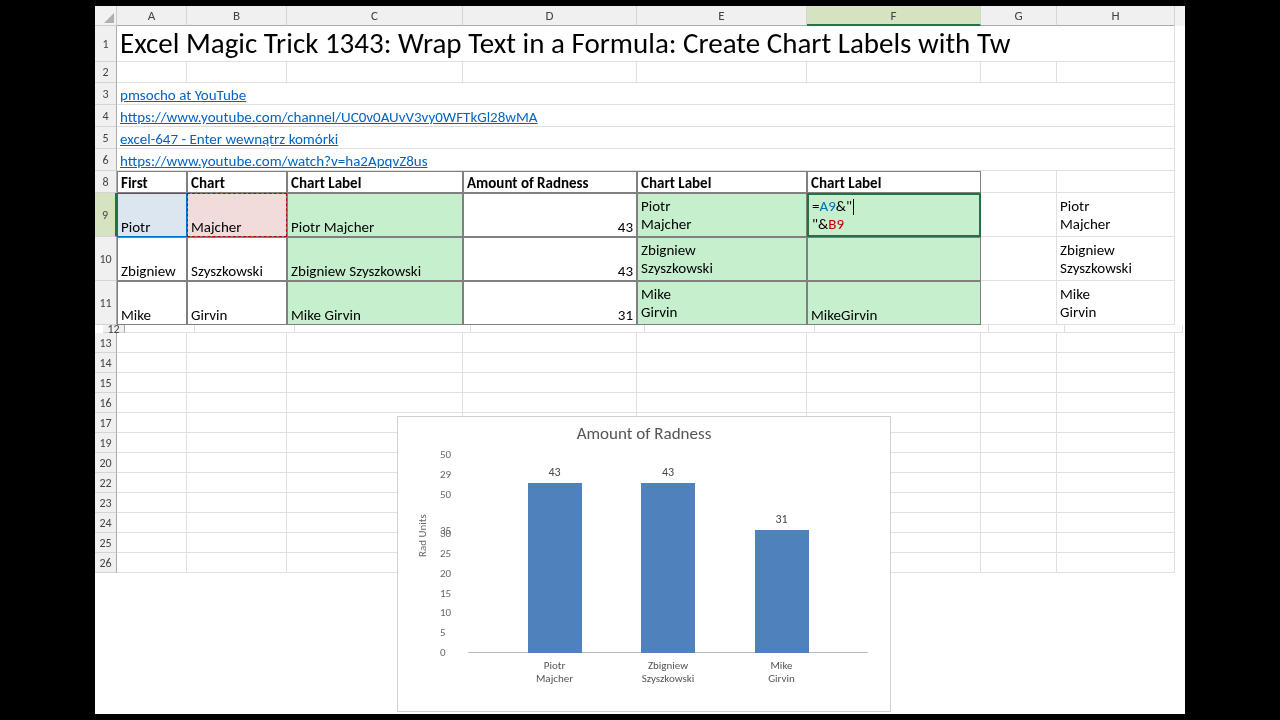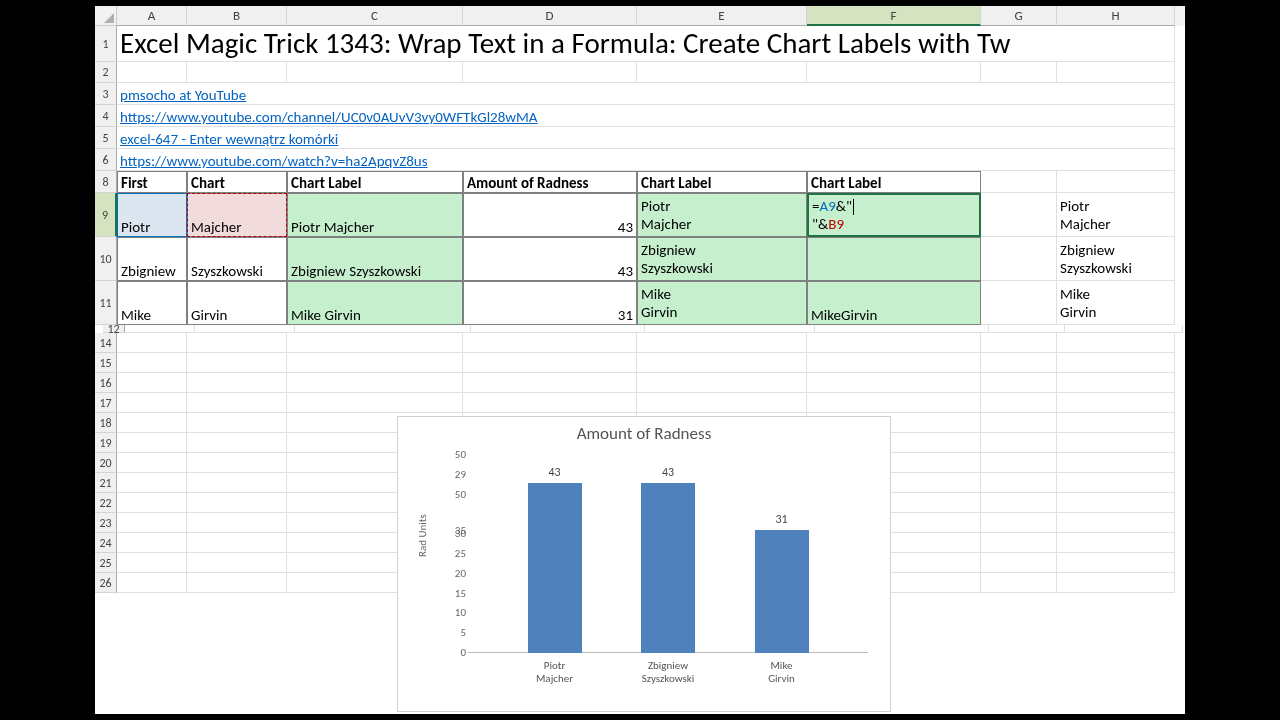--- a/index.html
+++ b/index.html
@@ -111,21 +111,21 @@
     background:#fff;
     border:1px solid #d0d0d0;
   }
   .chart-title { text-align:center; font-size:17px; color:#555; margin-top:6px; }
   .plot {
     position:absolute;
     left:70px; top:38px;
     width:400px; height:198px;
   }
   .yaxis-tick {
-    position:absolute; left:-28px; width:26px; text-align:right;
+    position:absolute; left:-28px; width:26px; 
     font-size:11px; color:#666;
   }
   .bar {
     position:absolute;
     bottom:0;
     width:54px;
     background:#4f81bd;
   }
   .bar-label {
     position:absolute;
@@ -282,20 +282,31 @@
         <div class="cell " style="width: 70px; height: 8px;"></div>
         <div class="cell " style="width: 100px; height: 8px;"></div>
         <div class="cell " style="width: 176px; height: 8px;"></div>
         <div class="cell " style="width: 174px; height: 8px;"></div>
         <div class="cell " style="width: 170px; height: 8px;"></div>
         <div class="cell " style="width: 174px; height: 8px;"></div>
         <div class="cell " style="width: 76px; height: 8px;"></div>
         <div class="cell " style="width: 118px; height: 8px;"></div>
       </div>
       <div class="row" style="height: 20px;">
+        <div class="rh" style="height: 20px;">13</div>
+        <div class="cell " style="width: 70px; height: 20px;"></div>
+        <div class="cell " style="width: 100px; height: 20px;"></div>
+        <div class="cell " style="width: 176px; height: 20px;"></div>
+        <div class="cell " style="width: 174px; height: 20px;"></div>
+        <div class="cell " style="width: 170px; height: 20px;"></div>
+        <div class="cell " style="width: 174px; height: 20px;"></div>
+        <div class="cell " style="width: 76px; height: 20px;"></div>
+        <div class="cell " style="width: 118px; height: 20px;"></div>
+      </div>
+      <div class="row" style="height: 20px;">
         <div class="rh" style="height: 20px;">14</div>
         <div class="cell " style="width: 70px; height: 20px;"></div>
         <div class="cell " style="width: 100px; height: 20px;"></div>
         <div class="cell " style="width: 176px; height: 20px;"></div>
         <div class="cell " style="width: 174px; height: 20px;"></div>
         <div class="cell " style="width: 170px; height: 20px;"></div>
         <div class="cell " style="width: 174px; height: 20px;"></div>
         <div class="cell " style="width: 76px; height: 20px;"></div>
         <div class="cell " style="width: 118px; height: 20px;"></div>
       </div>
@@ -326,54 +337,32 @@
         <div class="cell " style="width: 70px; height: 20px;"></div>
         <div class="cell " style="width: 100px; height: 20px;"></div>
         <div class="cell " style="width: 176px; height: 20px;"></div>
         <div class="cell " style="width: 174px; height: 20px;"></div>
         <div class="cell " style="width: 170px; height: 20px;"></div>
         <div class="cell " style="width: 174px; height: 20px;"></div>
         <div class="cell " style="width: 76px; height: 20px;"></div>
         <div class="cell " style="width: 118px; height: 20px;"></div>
       </div>
       <div class="row" style="height: 20px;">
-        <div class="rh" style="height: 20px;">18</div>
-        <div class="cell " style="width: 70px; height: 20px;"></div>
-        <div class="cell " style="width: 100px; height: 20px;"></div>
-        <div class="cell " style="width: 176px; height: 20px;"></div>
-        <div class="cell " style="width: 174px; height: 20px;"></div>
-        <div class="cell " style="width: 170px; height: 20px;"></div>
-        <div class="cell " style="width: 174px; height: 20px;"></div>
-        <div class="cell " style="width: 76px; height: 20px;"></div>
-        <div class="cell " style="width: 118px; height: 20px;"></div>
-      </div>
-      <div class="row" style="height: 20px;">
         <div class="rh" style="height: 20px;">19</div>
         <div class="cell " style="width: 70px; height: 20px;"></div>
         <div class="cell " style="width: 100px; height: 20px;"></div>
         <div class="cell " style="width: 176px; height: 20px;"></div>
         <div class="cell " style="width: 174px; height: 20px;"></div>
         <div class="cell " style="width: 170px; height: 20px;"></div>
         <div class="cell " style="width: 174px; height: 20px;"></div>
         <div class="cell " style="width: 76px; height: 20px;"></div>
         <div class="cell " style="width: 118px; height: 20px;"></div>
       </div>
       <div class="row" style="height: 20px;">
         <div class="rh" style="height: 20px;">20</div>
-        <div class="cell " style="width: 70px; height: 20px;"></div>
-        <div class="cell " style="width: 100px; height: 20px;"></div>
-        <div class="cell " style="width: 176px; height: 20px;"></div>
-        <div class="cell " style="width: 174px; height: 20px;"></div>
-        <div class="cell " style="width: 170px; height: 20px;"></div>
-        <div class="cell " style="width: 174px; height: 20px;"></div>
-        <div class="cell " style="width: 76px; height: 20px;"></div>
-        <div class="cell " style="width: 118px; height: 20px;"></div>
-      </div>
-      <div class="row" style="height: 20px;">
-        <div class="rh" style="height: 20px;">21</div>
         <div class="cell " style="width: 70px; height: 20px;"></div>
         <div class="cell " style="width: 100px; height: 20px;"></div>
         <div class="cell " style="width: 176px; height: 20px;"></div>
         <div class="cell " style="width: 174px; height: 20px;"></div>
         <div class="cell " style="width: 170px; height: 20px;"></div>
         <div class="cell " style="width: 174px; height: 20px;"></div>
         <div class="cell " style="width: 76px; height: 20px;"></div>
         <div class="cell " style="width: 118px; height: 20px;"></div>
       </div>
       <div class="row" style="height: 20px;">

